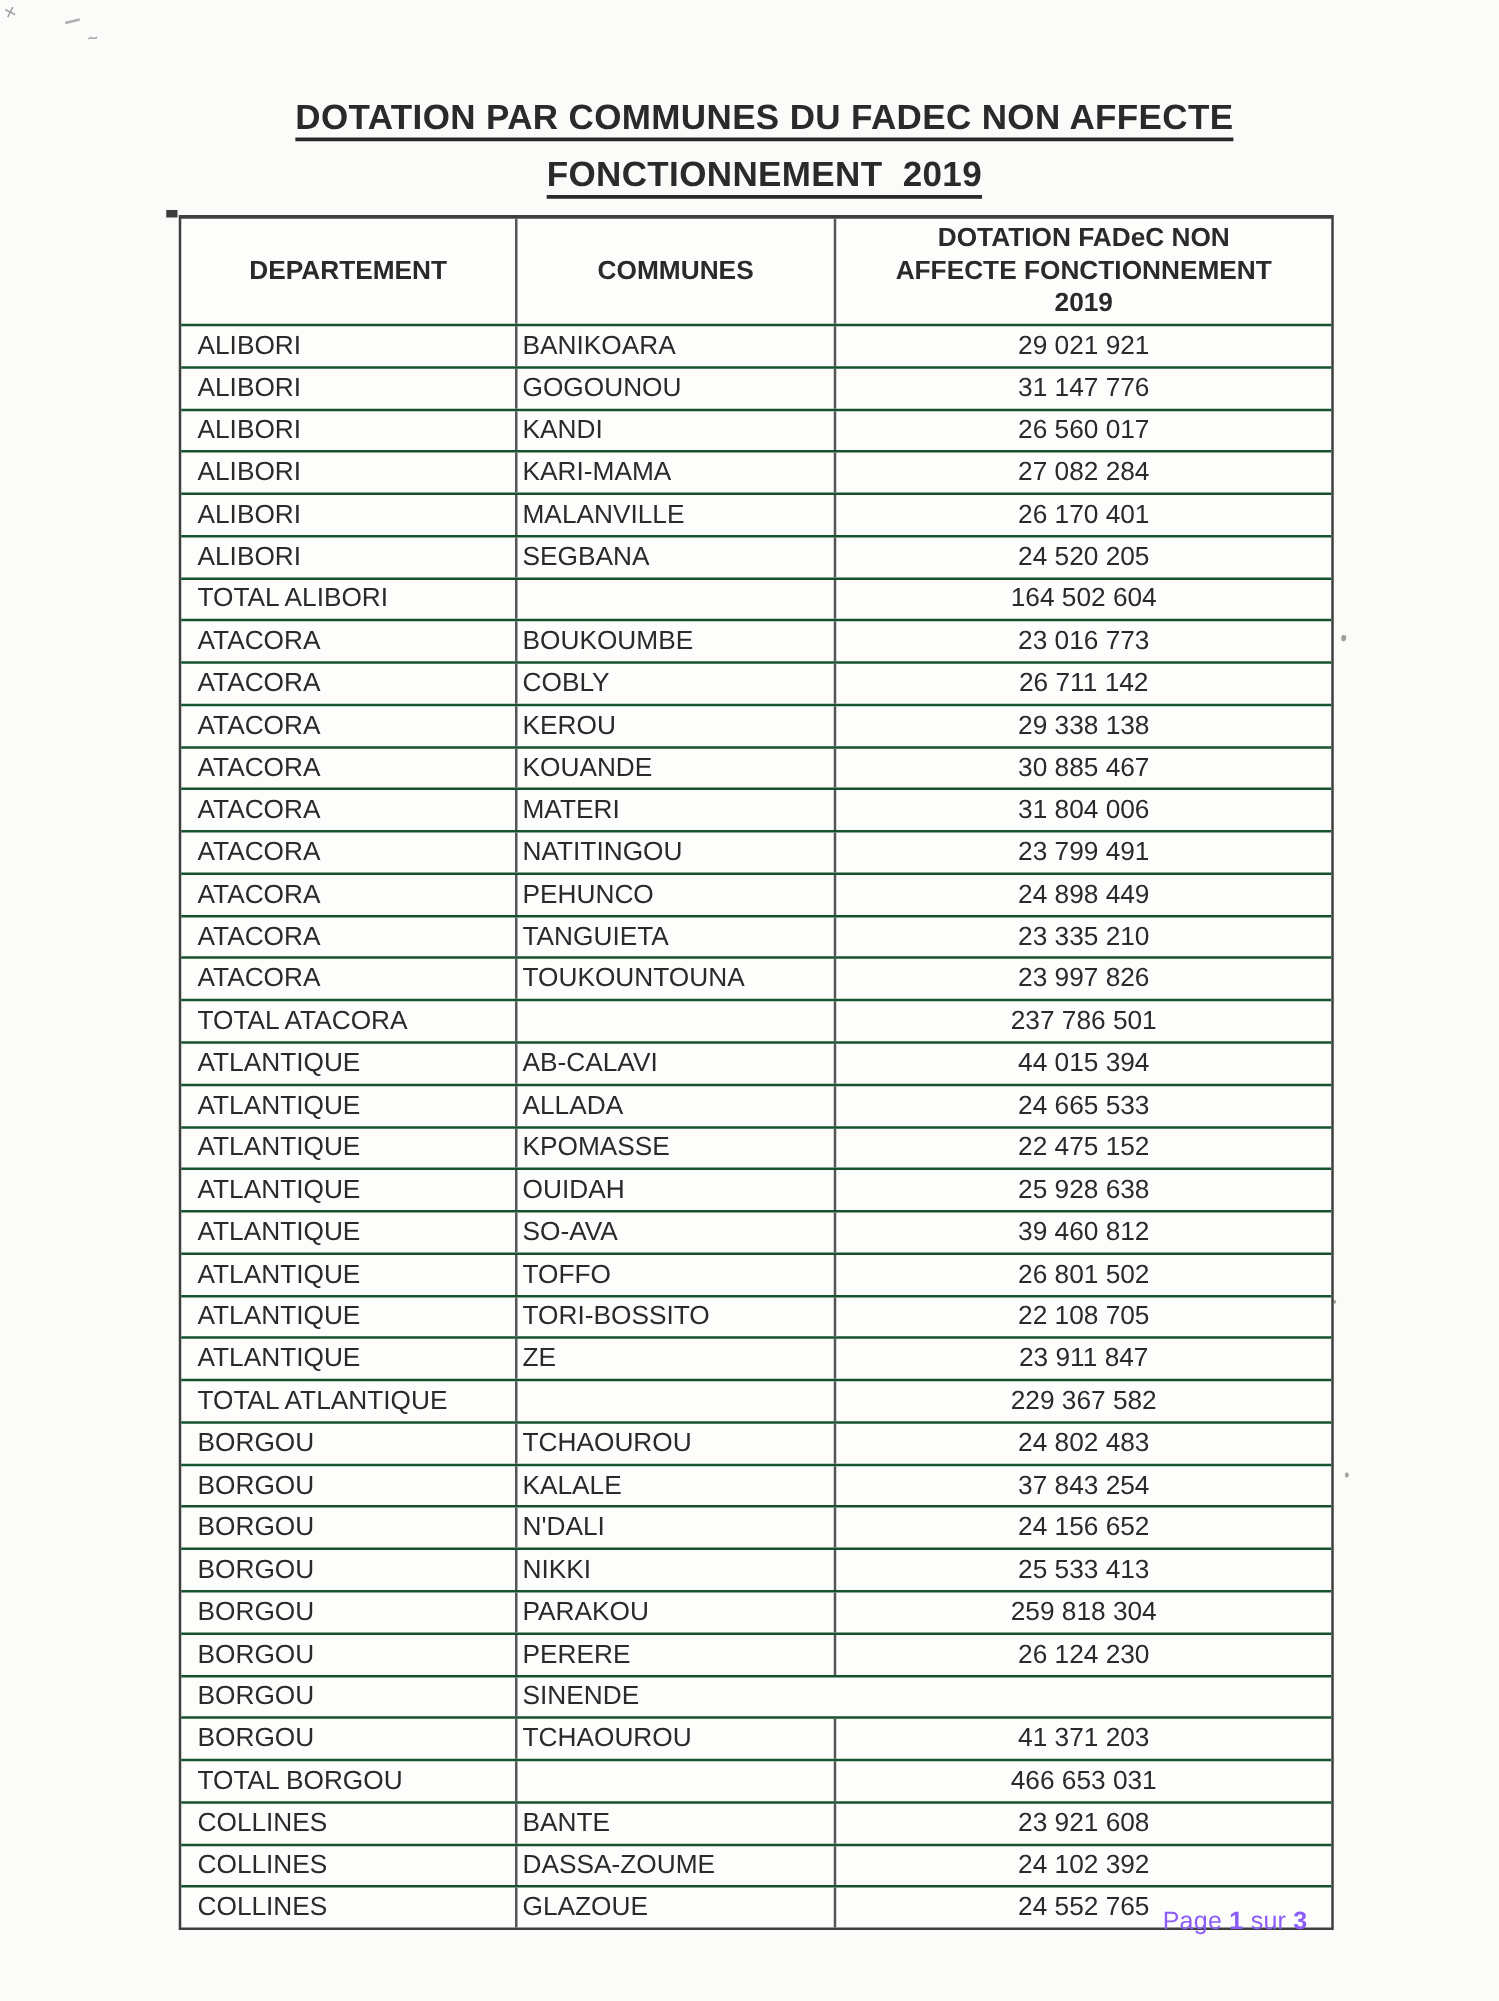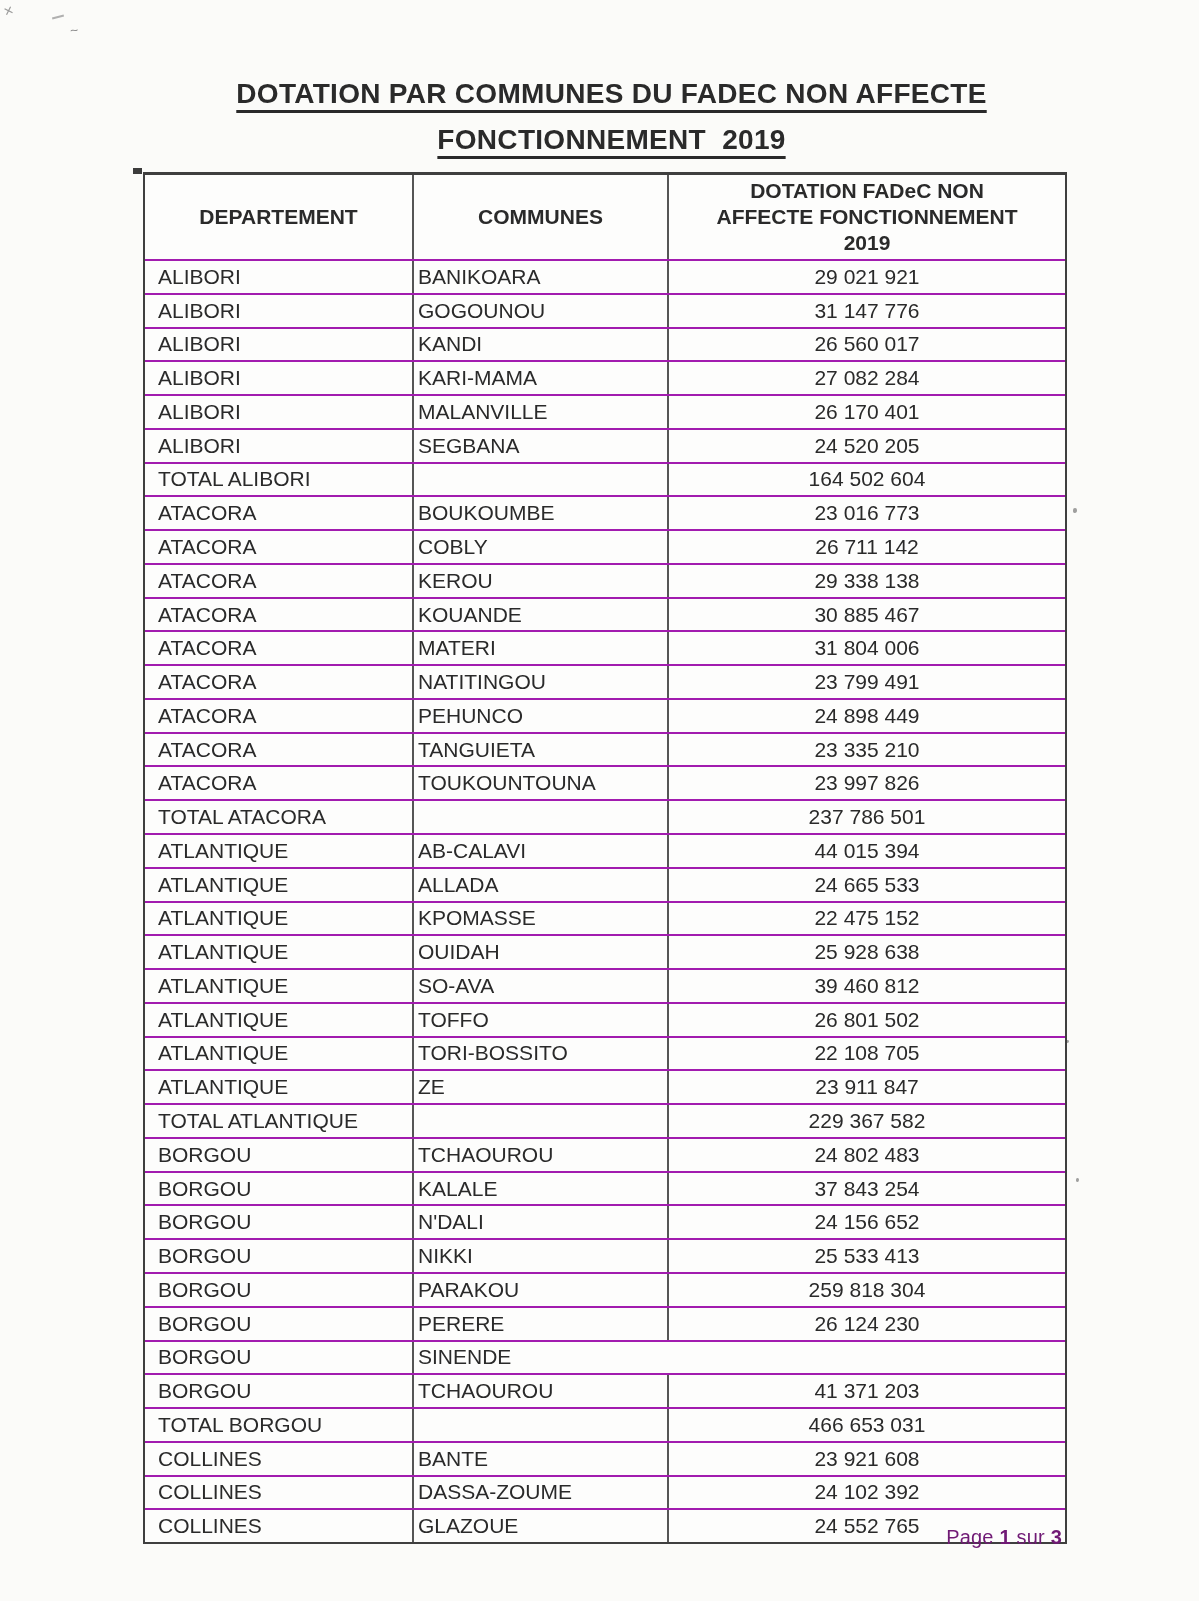--- a/index.html
+++ b/index.html
@@ -56,21 +56,21 @@
   }
   .thead, .trow {
     display: grid;
     grid-template-columns: 267px 255px 1fr;
   }
   .thead {
     height: 84px;
   }
   .trow {
     height: 31.77px;
-    border-top: 2px solid #a21caf;
+    border-top: 2px solid #14532d;
   }
   .cell {
     display: flex;
     align-items: center;
     font-size: 21px;
     overflow: hidden;
     white-space: nowrap;
   }
   .cell.c2, .cell.c3 {
     border-left: 2px solid #555555;
@@ -94,23 +94,23 @@
   }
 
   .trow.total .cell {
     font-weight: normal;
   }
 
   
   .footer {
     position: absolute;
     top: 1526px;
-    right: 137px;
+    right: 153px;
     font-size: 20px;
-    color: #701a75;
+    color: #8b5cf6;
     letter-spacing: 0.2px;
   }
   .footer .num { font-weight: bold; }
 
   
   .artifact {
     position: absolute;
     color: #9a9a9a;
     pointer-events: none;
   }

